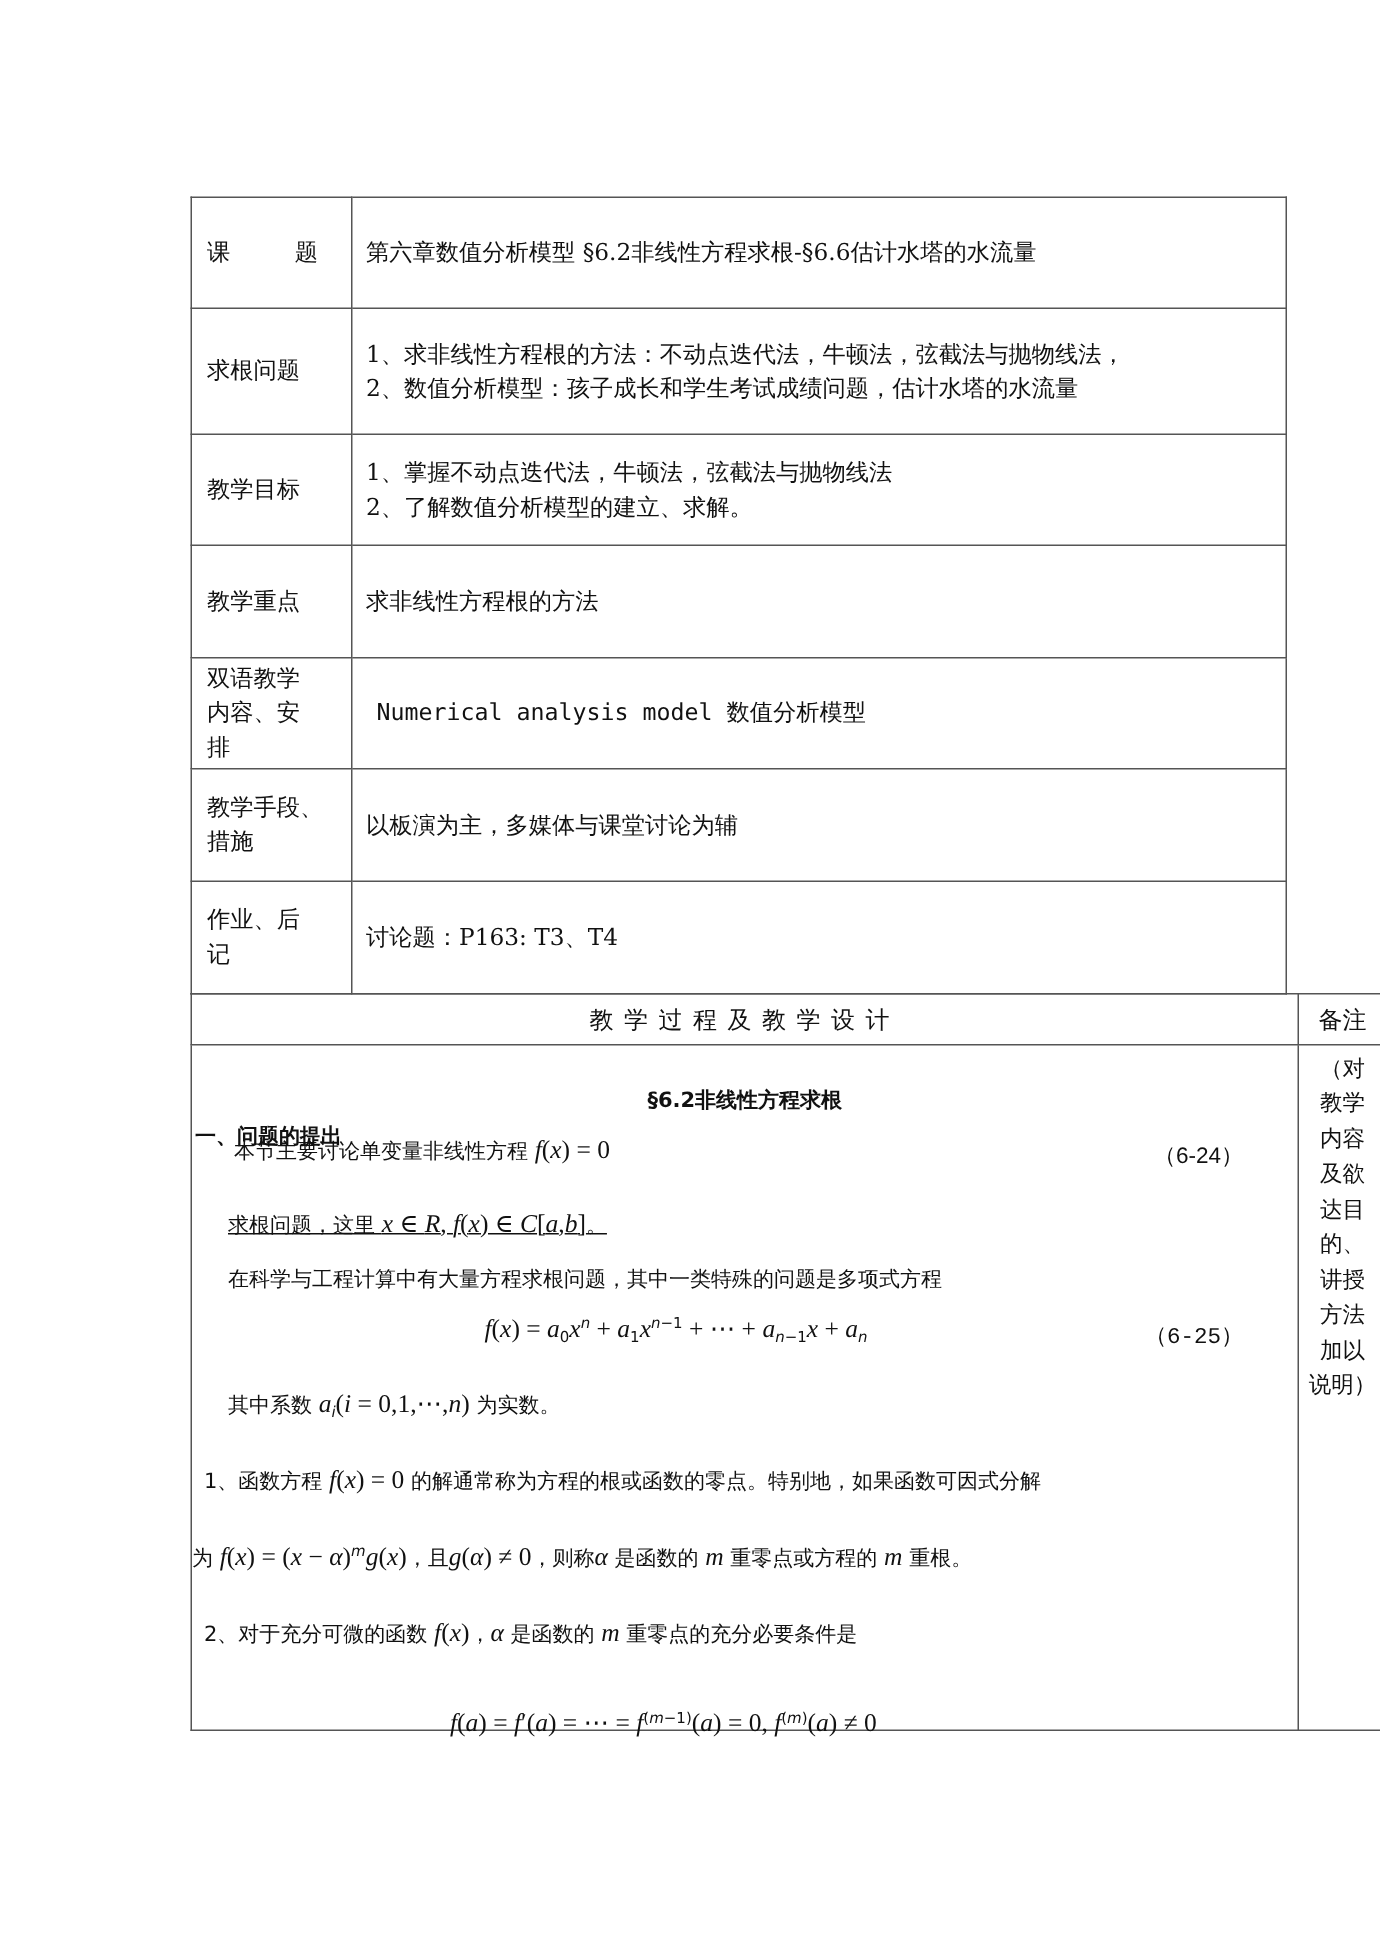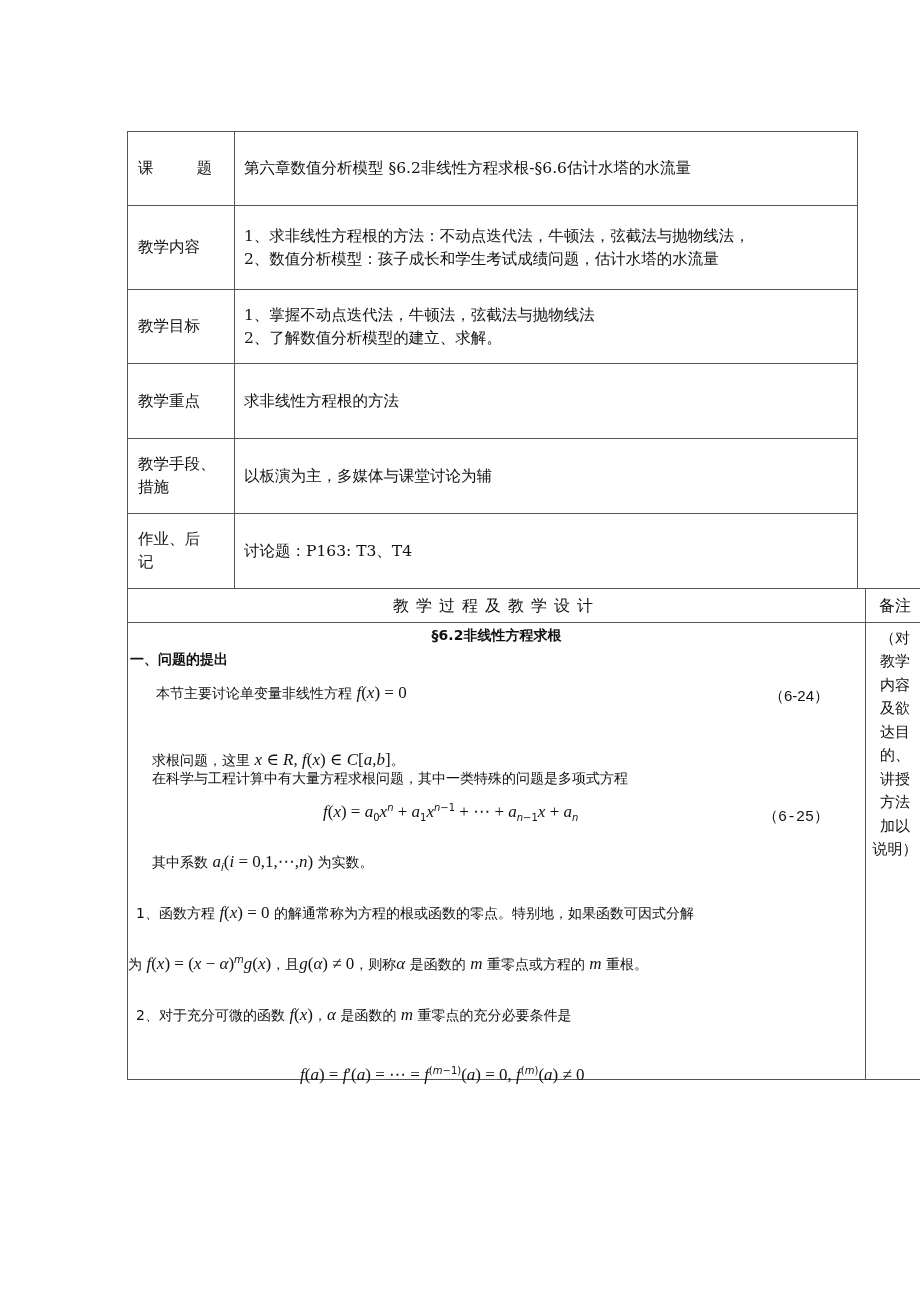--- a/index.html
+++ b/index.html
@@ -12,21 +12,21 @@
   td.value { padding-left:9px !important; }
   .label-spread { display:flex; justify-content:space-between; width:74px; }
   .mono { font-family: "DejaVu Sans Mono", "Liberation Mono", monospace; font-size:14px; }
   table.proc { border-collapse:collapse; width:798px; table-layout:fixed; margin-top:-1.5px; }
   table.proc td { border:1.5px solid #555; padding:0; vertical-align:top; }
   .proc-head { text-align:center; font-size:16px; letter-spacing:7px; height:33px; line-height:33px; }
   .remark-head { text-align:center; font-size:16px; height:33px; line-height:33px; width:58px; }
   .content { height:456px; position:relative; font-family:"DejaVu Sans", "Liberation Sans", sans-serif; font-size:14px; }
   .remark { width:58px; font-size:15px; line-height:23.5px; text-align:center; padding-top:4px !important; }
   .ln { position:absolute; white-space:nowrap; }
-  .bold { font-weight:bold; }
+  .bold { font-weight:bold;margin-top:24px; }
   .math { font-family:"Liberation Serif", "DejaVu Serif", serif; font-style:italic; font-size:17px; }
   .up { font-family:"Liberation Serif", "DejaVu Serif", serif; font-style:normal; font-size:17px; }
   .eqno { position:absolute; right:36px; font-family:"Liberation Sans", sans-serif; font-size:15px; }
   sup, sub { font-size:10px; }
 </style>
 </head>
 <body>
 
 <div class="page">
   <table class="info">
@@ -34,36 +34,44 @@
         <tr style="height:74px">
       <td class="label">
         <div class="label-spread">
               <span>课</span>
               <span>题</span>
             </div>
       </td>
       <td class="value">第六章数值分析模型 §6.2非线性方程求根-§6.6估计水塔的水流量</td>
     </tr>
     <tr style="height:84px">
-      <td class="label">教学内容</td>
+      <td class="label">求根问题</td>
       <td class="value">
         <div>1、求非线性方程根的方法：不动点迭代法，牛顿法，弦截法与抛物线法，</div>
         <div>2、数值分析模型：孩子成长和学生考试成绩问题，估计水塔的水流量</div>
       </td>
     </tr>
     <tr style="height:74px">
       <td class="label">教学目标</td>
       <td class="value">
         <div>1、掌握不动点迭代法，牛顿法，弦截法与抛物线法</div>
         <div>2、了解数值分析模型的建立、求解。</div>
       </td>
     </tr>
     <tr style="height:75px">
       <td class="label">教学重点</td>
       <td class="value">求非线性方程根的方法</td>
+    </tr>
+    <tr style="height:74px">
+      <td class="label">
+        <div>双语教学</div>
+        <div>内容、安</div>
+        <div>排</div>
+      </td>
+      <td class="value mono" style="padding-left:16px !important">Numerical analysis model 数值分析模型</td>
     </tr>
     <tr style="height:75px">
       <td class="label">
         <div>教学手段、</div>
         <div>措施</div>
       </td>
       <td class="value">以板演为主，多媒体与课堂讨论为辅</td>
     </tr>
     <tr style="height:75px">
       <td class="label">
@@ -85,21 +93,21 @@
       <td class="content">
         <div class="ln bold" style="left:0;right:0;top:4px;text-align:center;font-size:14px;">§6.2非线性方程求根</div>
         <div class="ln bold" style="left:2px;top:28px;font-size:14px;">一、问题的提出</div>
 
         <div class="ln" style="left:28px;top:60px;">
           <span>本节主要讨论单变量非线性方程</span>
           <span class="math">f</span><span class="up">(</span><span class="math">x</span><span class="up">) = 0</span>
         </div>
         <div class="eqno" style="top:64px;">（6-24）</div>
 
-        <div class="ln" style="left:24px;top:126px;">
+        <div class="ln" style="left:24px;top:109px;text-decoration:underline;">
           <span>求根问题，这里</span>
           <span class="math">x</span><span class="up"> ∈ </span><span class="math">R</span><span class="up">, </span><span class="math">f</span><span class="up">(</span><span class="math">x</span><span class="up">) ∈ </span><span class="math">C</span><span class="up">[</span><span class="math">a</span><span class="up">,</span><span class="math">b</span><span class="up">]</span><span>。</span>
         </div>
 
         <div class="ln" style="left:24px;top:147px;">在科学与工程计算中有大量方程求根问题，其中一类特殊的问题是多项式方程</div>
 
         <div class="ln" style="left:195px;top:178px;">
           <span class="math">f</span><span class="up">(</span><span class="math">x</span><span class="up">) = </span><span class="math">a</span><sub>0</sub><span class="math">x</span><sup><i>n</i></sup><span class="up"> + </span><span class="math">a</span><sub>1</sub><span class="math">x</span><sup><i>n</i>−1</sup><span class="up"> + ⋯ + </span><span class="math">a</span><sub><i>n</i>−1</sub><span class="math">x</span><span class="up"> + </span><span class="math">a</span><sub><i>n</i></sub>
         </div>
         <div class="eqno" style="top:184px;font-family:Liberation Mono, monospace;">（6-25）</div>

